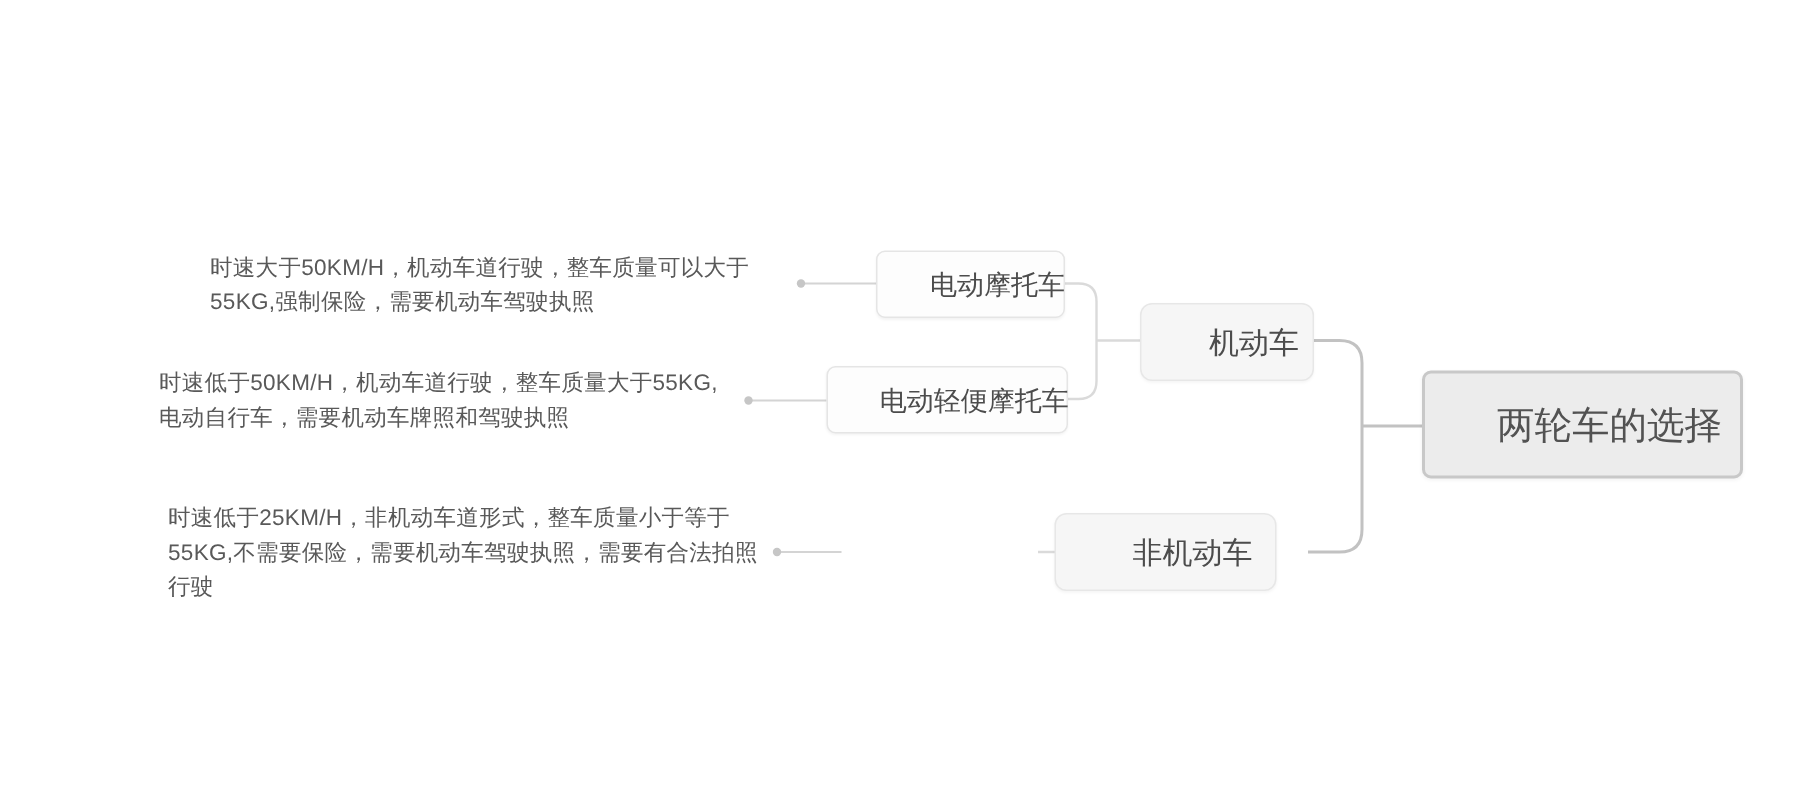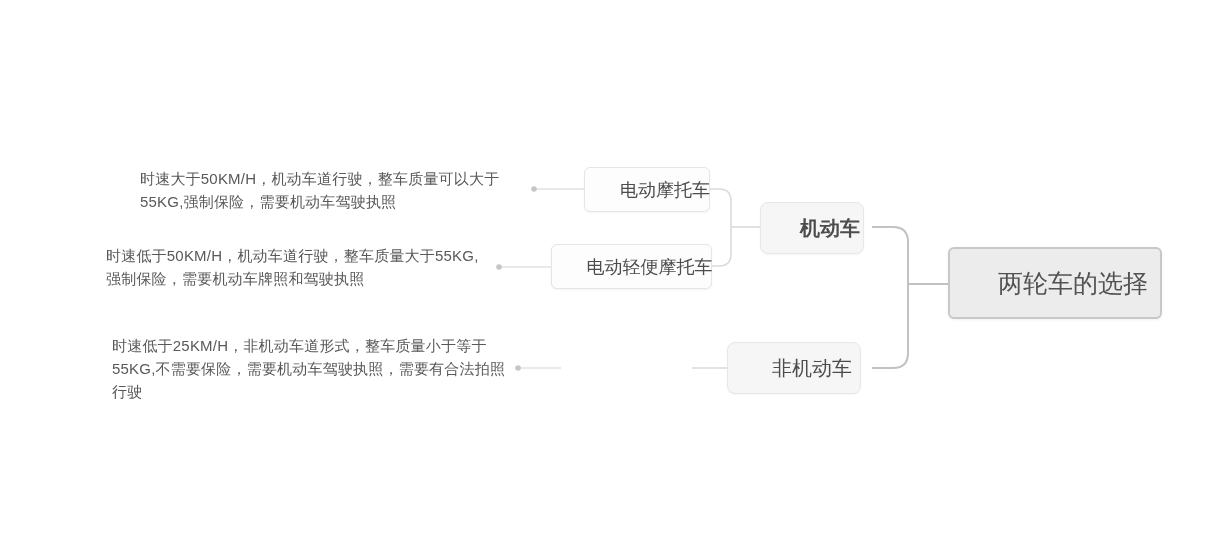--- a/index.html
+++ b/index.html
@@ -60,22 +60,22 @@
     border-radius: 10px;
     background: #ffffff;
   }
   .branch {
     background: #f6f6f6;
     border: 1px solid #e7e7e7;
     border-radius: 8px;
     font-size: 20px;
     box-shadow: 0 1px 2px rgba(0,0,0,0.04);
   }
-  .b1 { left: 760px; top: 202px; width: 104px; height: 52px; font-weight: bold; }
-  .b2 { left: 727px; top: 342px; width: 134px; height: 52px; }
+  .b1 { left: 760px; top: 202px; width: 116px; height: 52px; }
+  .b2 { left: 703px; top: 342px; width: 148px; height: 52px; }
   .root {
     left: 948px; top: 247px; width: 214px; height: 72px;
     background: #ececec;
     border: 2px solid #c8c8c8;
     border-radius: 6px;
     font-size: 25px;
     color: #525252;
     box-shadow: 0 1px 3px rgba(0,0,0,0.06);
     font-family: Liberation Mono, monospace;
   }
@@ -104,21 +104,21 @@
       <path d="M692 368 H741"></path>
     </g>
 
     <g stroke="#c2c2c2" stroke-width="2" fill="none">
       <path d="M872 227 H893 Q908 227 908 242 V353 Q908 368 893 368 H872"></path>
       <path d="M908 284 H948"></path>
     </g>
   </svg>
 
   <div class="note note1">时速大于50KM/H，机动车道行驶，整车质量可以大于55KG,强制保险，需要机动车驾驶执照</div>
-  <div class="note note2">时速低于50KM/H，机动车道行驶，整车质量大于55KG,强制保险，需要机动车牌照和驾驶执照</div>
+  <div class="note note2">时速低于50KM/H，机动车道行驶，整车质量大于55KG,电动自行车，需要机动车牌照和驾驶执照</div>
   <div class="note note3">时速低于25KM/H，非机动车道形式，整车质量小于等于55KG,不需要保险，需要机动车驾驶执照，需要有合法拍照行驶</div>
 
   <div class="topic leaf t1">
     <span>电动摩托车</span>
   </div>
   <div class="topic leaf t2">
     <span>电动轻便摩托车</span>
   </div>
 
   <div class="topic branch b1">

